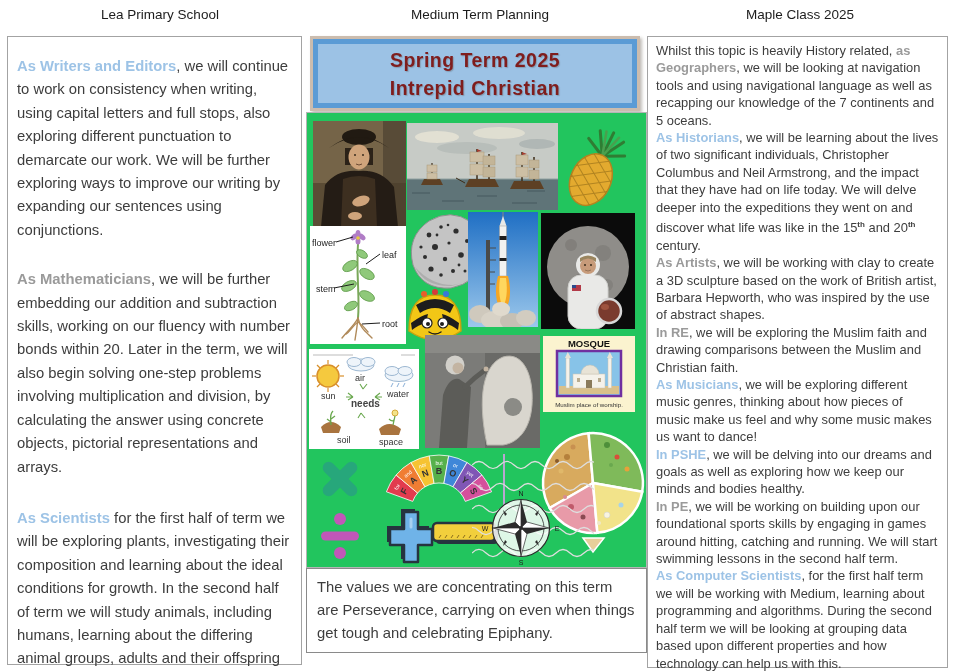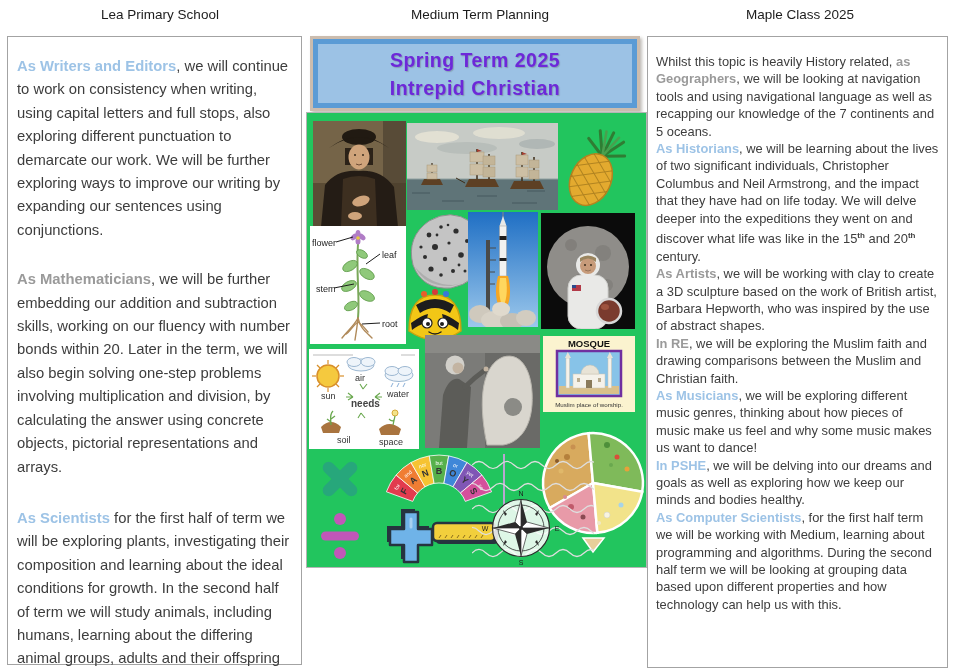--- a/index.html
+++ b/index.html
@@ -14,33 +14,33 @@
   #hdr-class{left:700px;width:200px;}
 
   #left-panel{left:7px;top:36px;width:295px;height:629px;background:#fff;
               border:1px solid #a3a3a3;box-sizing:border-box;padding:18px 9px;
               font-size:14.8px;line-height:23.4px;}
   #left-panel p{margin:0;}
   #left-panel p.gap1{margin-top:26px;}
   #left-panel p.gap2{margin-top:28px;}
 
   #right-panel{left:647px;top:36px;width:301px;height:632px;background:#fff;
-               border:1px solid #a3a3a3;box-sizing:border-box;padding:16px 8px;
+               border:1px solid #a3a3a3;box-sizing:border-box;padding:5px 8px;
                font-size:12.9px;line-height:17.4px;}
   #right-panel p{margin:0;}
 
   .lead-blue{color:#9dc3e6;font-weight:bold;}
   .lead-grey{color:#9a9a9a;font-weight:bold;}
   .sup{font-size:0.62em;vertical-align:super;font-weight:bold;}
 
   #banner-outer{left:310px;top:36px;width:330px;height:75px;border:3px solid #cbbcae;
                 background:#9cc2e5;box-sizing:border-box;box-shadow:2px 2px 3px rgba(120,110,100,.45);}
   #banner-inner{position:absolute;inset:0;border:5px solid #5b9bd5;box-sizing:border-box;
                 display:flex;flex-direction:column;justify-content:center;text-align:center;
-                color:#6d28d9;font-weight:bold;font-size:19.5px;line-height:28px;
+                color:#7f1d1d;font-weight:bold;font-size:19.5px;line-height:28px;
                 letter-spacing:.5px;text-shadow:1px 1px 1px rgba(90,90,90,.35);}
 
   #collage{left:306px;top:112px;width:341px;height:456px;background:#22c55e;
            border:1px solid #b5b5b5;box-sizing:border-box;}
   .ci{position:absolute;}
 
   #values-box{left:306px;top:568px;width:341px;height:85px;background:#fff;
               border:1px solid #8a8a8a;box-sizing:border-box;padding:7px 10px;
               font-size:14.8px;line-height:23px;}
 </style>
@@ -463,24 +463,28 @@
       <circle cx="49" cy="79" r="2" fill="#2b2b2b"></circle>
       <g font-size="7" fill="#1d1d1d" text-anchor="middle">
         <text x="49" y="47">N</text>
         <text x="85" y="82">E</text>
         <text x="49" y="116">S</text>
         <text x="13" y="82">W</text>
       </g>
     </svg>
   </div>
 
+  <div class="abs" id="values-box">
+    <span>The values we are concentrating on this term are Perseverance, carrying on even when things get tough and celebrating Epiphany.</span>
+  </div>
 
   <div class="abs" id="right-panel">
     <p><span>Whilst this topic is heavily History related, </span><span class="lead-grey">as Geographers</span><span>, we will be looking at navigation tools and using navigational language as well as recapping our knowledge of the 7 continents and 5 oceans.</span></p>
     <p><span class="lead-blue">As Historians</span><span>, we will be learning about the lives of two significant individuals, Christopher Columbus and Neil Armstrong, and the impact that they have had on life today. We will delve deeper into the expeditions they went on and discover what life was like in the 15</span><span class="sup">th</span><span> and 20</span><span class="sup">th</span><span> century.</span></p>
     <p><span class="lead-grey">As Artists</span><span>, we will be working with clay to create a 3D sculpture based on the work of British artist, Barbara Hepworth, who was inspired by the use of abstract shapes.</span></p>
     <p><span class="lead-grey">In RE</span><span>, we will be exploring the Muslim faith and drawing comparisons between the Muslim and Christian faith.</span></p>
     <p><span class="lead-blue">As Musicians</span><span>, we will be exploring different music genres, thinking about how pieces of music make us feel and why some music makes us want to dance!</span></p>
     <p><span class="lead-blue">In PSHE</span><span>, we will be delving into our dreams and goals as well as exploring how we keep our minds and bodies healthy.</span></p>
+    <p><span class="lead-grey">In PE</span><span>, we will be working on building upon our foundational sports skills by engaging in games around hitting, catching and running. We will start swimming lessons in the second half term.</span></p>
     <p><span class="lead-blue">As Computer Scientists</span><span>, for the first half term we will be working with Medium, learning about programming and algorithms. During the second half term we will be looking at grouping data based upon different properties and how technology can help us with this.</span></p>
   </div>
 
 </div>
 
 </body></html>

